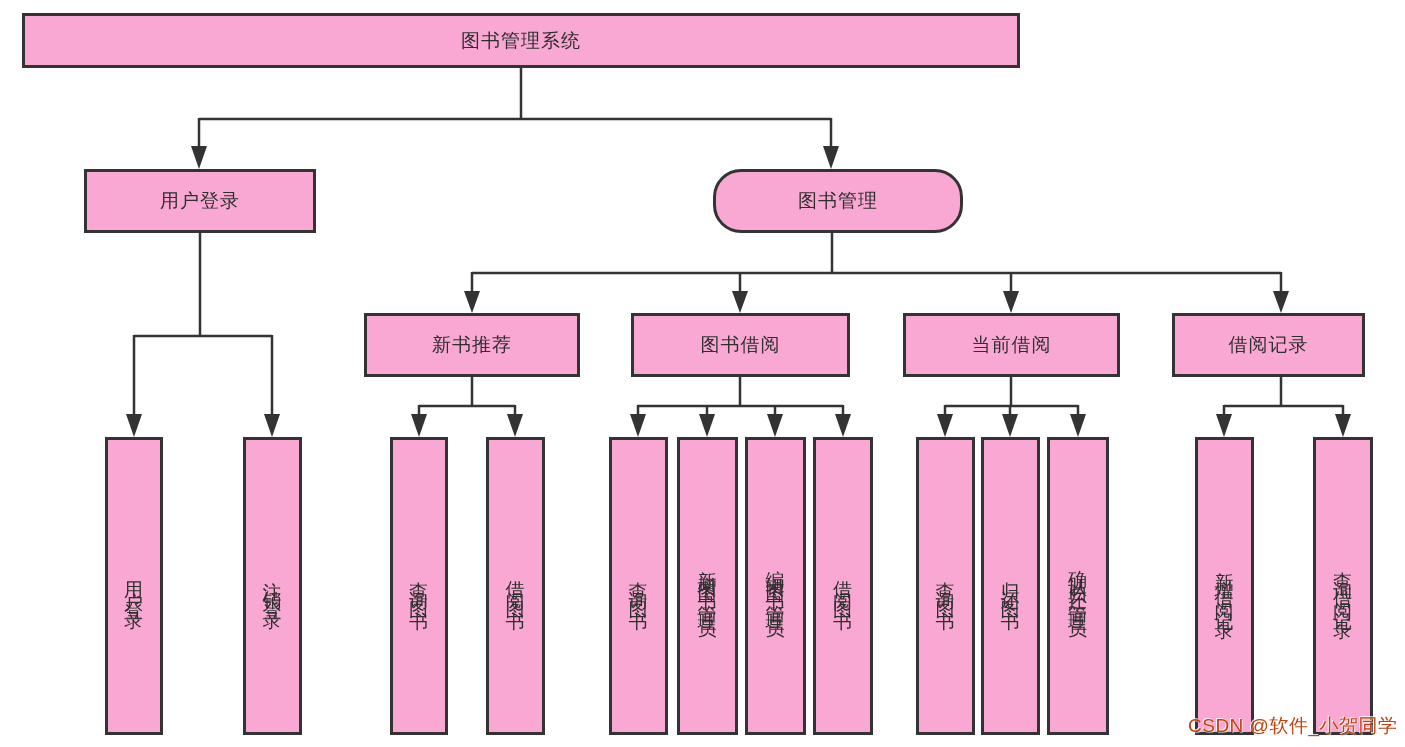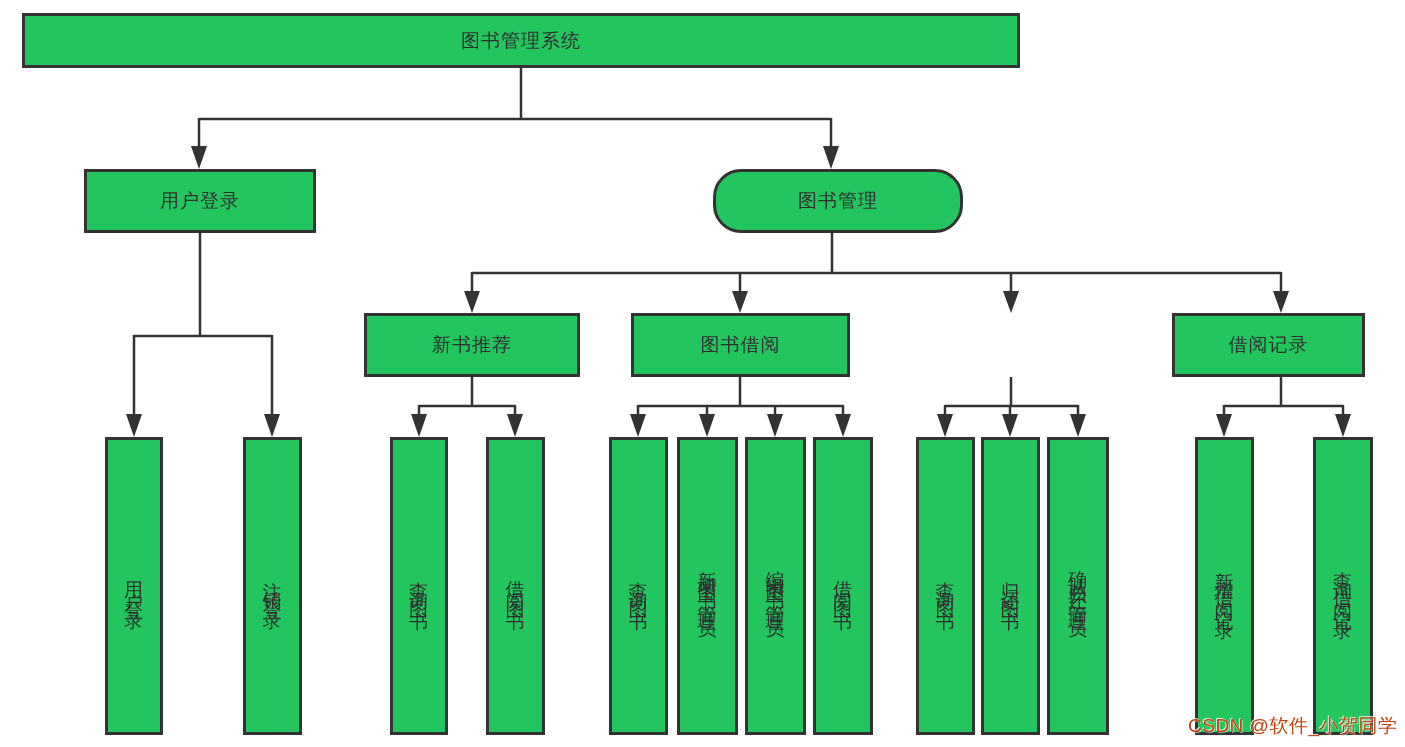--- a/index.html
+++ b/index.html
@@ -13,21 +13,21 @@
     overflow: hidden;
   }
   .connectors {
     position: absolute;
     left: 0; top: 0;
     width: 1405px; height: 747px;
     pointer-events: none;
   }
   .box {
     position: absolute;
-    background: #22c55e;
+    background: #f9a8d4;
     border: 3px solid #333333;
     box-sizing: border-box;
     display: flex;
     align-items: center;
     justify-content: center;
     z-index: 2;
   }
   .hbox {
     font-size: 19px;
     letter-spacing: 1px;
@@ -132,20 +132,21 @@
     </g>
   </svg>
 
   <div class="box hbox" style="left:22px; top:13px; width:998px; height:55px;">图书管理系统</div>
 
   <div class="box hbox" style="left:84px; top:169px; width:232px; height:64px;">用户登录</div>
   <div class="box hbox" style="left:713px; top:169px; width:250px; height:64px;border-radius:28px;">图书管理</div>
 
   <div class="box hbox" style="left:631px; top:313px; width:219px; height:64px;">图书借阅</div>
   <div class="box hbox" style="left:364px; top:313px; width:216px; height:64px;">新书推荐</div>
+  <div class="box hbox" style="left:903px; top:313px; width:217px; height:64px;">当前借阅</div>
   <div class="box hbox" style="left:1172px; top:313px; width:193px; height:64px;">借阅记录</div>
 
   <div class="box leaf" style="left:105px; top:437px; width:58px; height:298px;">
     <span>用户登录</span>
   </div>
   <div class="box leaf" style="left:243px; top:437px; width:59px; height:298px;">
     <span>注销登录</span>
   </div>
 
   <div class="box leaf" style="left:390px; top:437px; width:58px; height:298px;">

